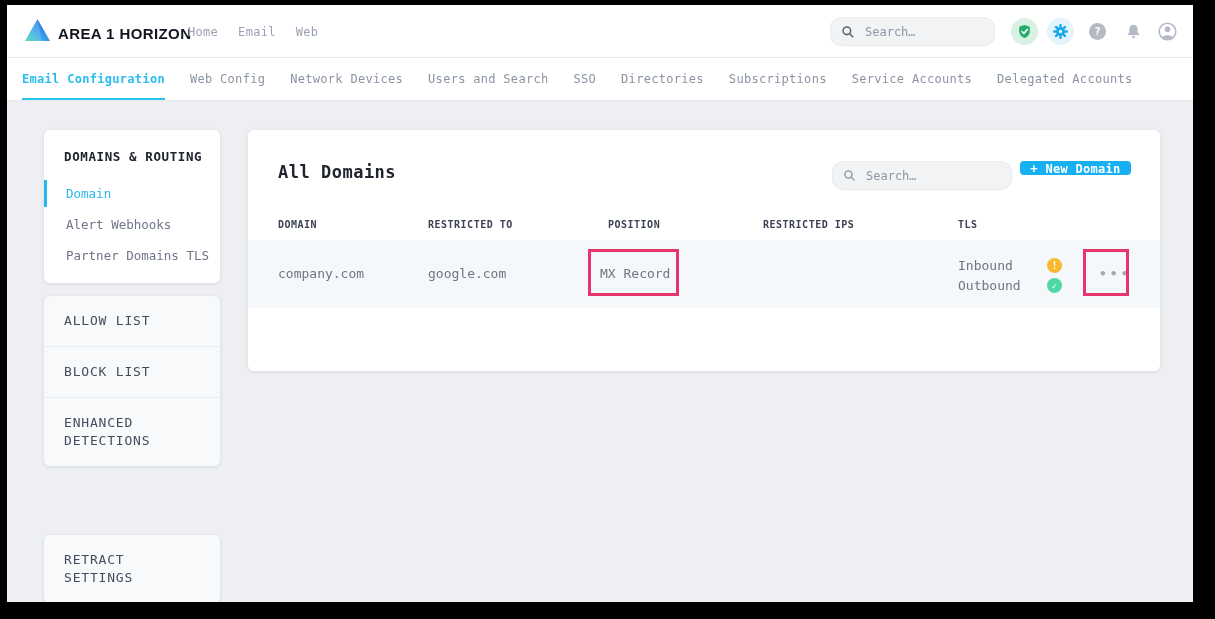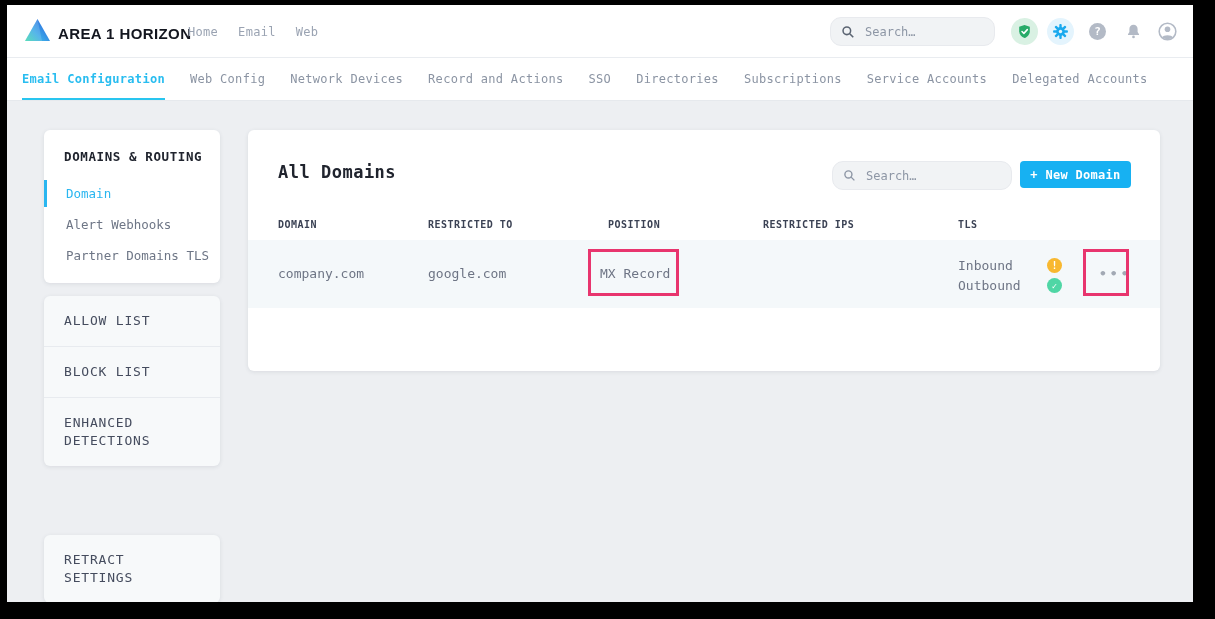--- a/index.html
+++ b/index.html
@@ -59,21 +59,21 @@
               border-bottom:1px solid #e8ebef;cursor:pointer;line-height:18px;}
   .sb-section:last-child{border-bottom:none;}
   .sb3{left:37px;top:530px;width:176px;background:#f7f9fa;}
   .sb3 .sb-section{border-bottom:none;}
 
   
   .main-card{left:241px;top:125px;width:912px;height:241px;}
   .main-title{position:absolute;left:30px;top:32px;font-size:17px;font-weight:bold;
               color:#20242e;letter-spacing:.5px;}
   .search-main{left:584px;top:31px;width:180px;}
-  .new-domain{position:absolute;left:772px;top:31px;width:111px;height:27px;background:#17b1f2;
+  .new-domain{position:absolute;left:772px;top:31px;width:111px;height:14px;background:#17b1f2;
               border:none;border-radius:4px;color:#fff;font-family:inherit;font-size:12px;
               font-weight:bold;letter-spacing:.3px;cursor:pointer;}
   .thead{position:absolute;left:0;top:80px;width:100%;height:30px;}
   .th{position:absolute;top:9px;font-size:10px;font-weight:bold;color:#3b4254;letter-spacing:.5px;}
   .trow{position:absolute;left:0;top:110px;width:100%;height:68px;background:#f4f8fa;}
   .td{position:absolute;font-size:13px;color:#6e7585;}
   .tls-line{position:absolute;font-size:13px;color:#6e7585;}
   .status-dot{position:absolute;width:15px;height:15px;border-radius:50%;color:#fff;
               display:flex;align-items:center;justify-content:center;}
   .status-warning{background:#f8b830;font-size:10px;font-weight:bold;}
@@ -157,21 +157,21 @@
         <circle cx="12" cy="9.4" r="3.2" fill="#b3bac6"></circle>
         <path d="M5.8 18.6c1.2-3.2 11.2-3.2 12.4 0a9.5 9.5 0 0 1-12.4 0z" fill="#b3bac6"></path>
       </svg>
     </div>
   </div>
 
   <div class="tabbar">
     <div class="tab active">Email Configuration</div>
     <div class="tab">Web Config</div>
     <div class="tab">Network Devices</div>
-    <div class="tab">Record and Actions</div>
+    <div class="tab">Users and Search</div>
     <div class="tab">SSO</div>
     <div class="tab">Directories</div>
     <div class="tab">Subscriptions</div>
     <div class="tab">Service Accounts</div>
     <div class="tab">Delegated Accounts</div>
   </div>
 
   <div class="card sb1">
     <div class="sb-heading">DOMAINS &amp; ROUTING</div>
     <div class="sb-item active">Domain</div>

